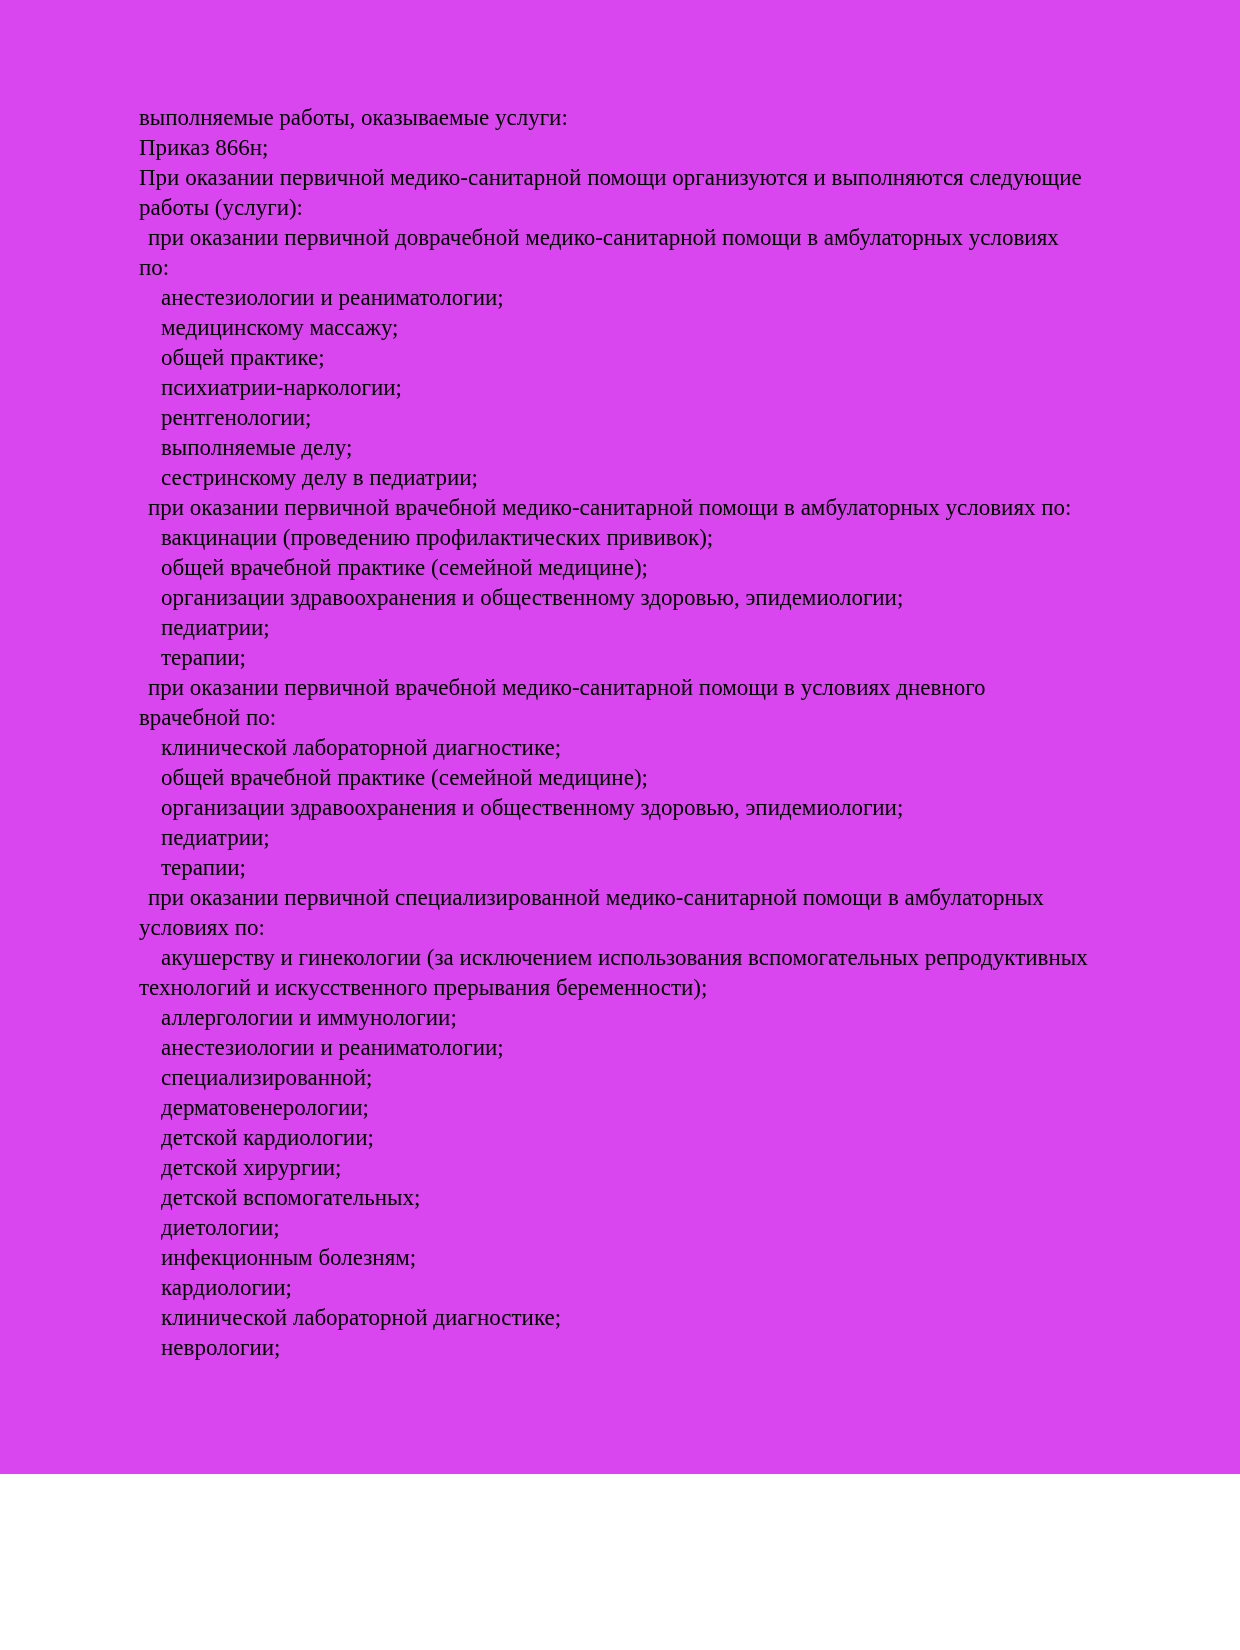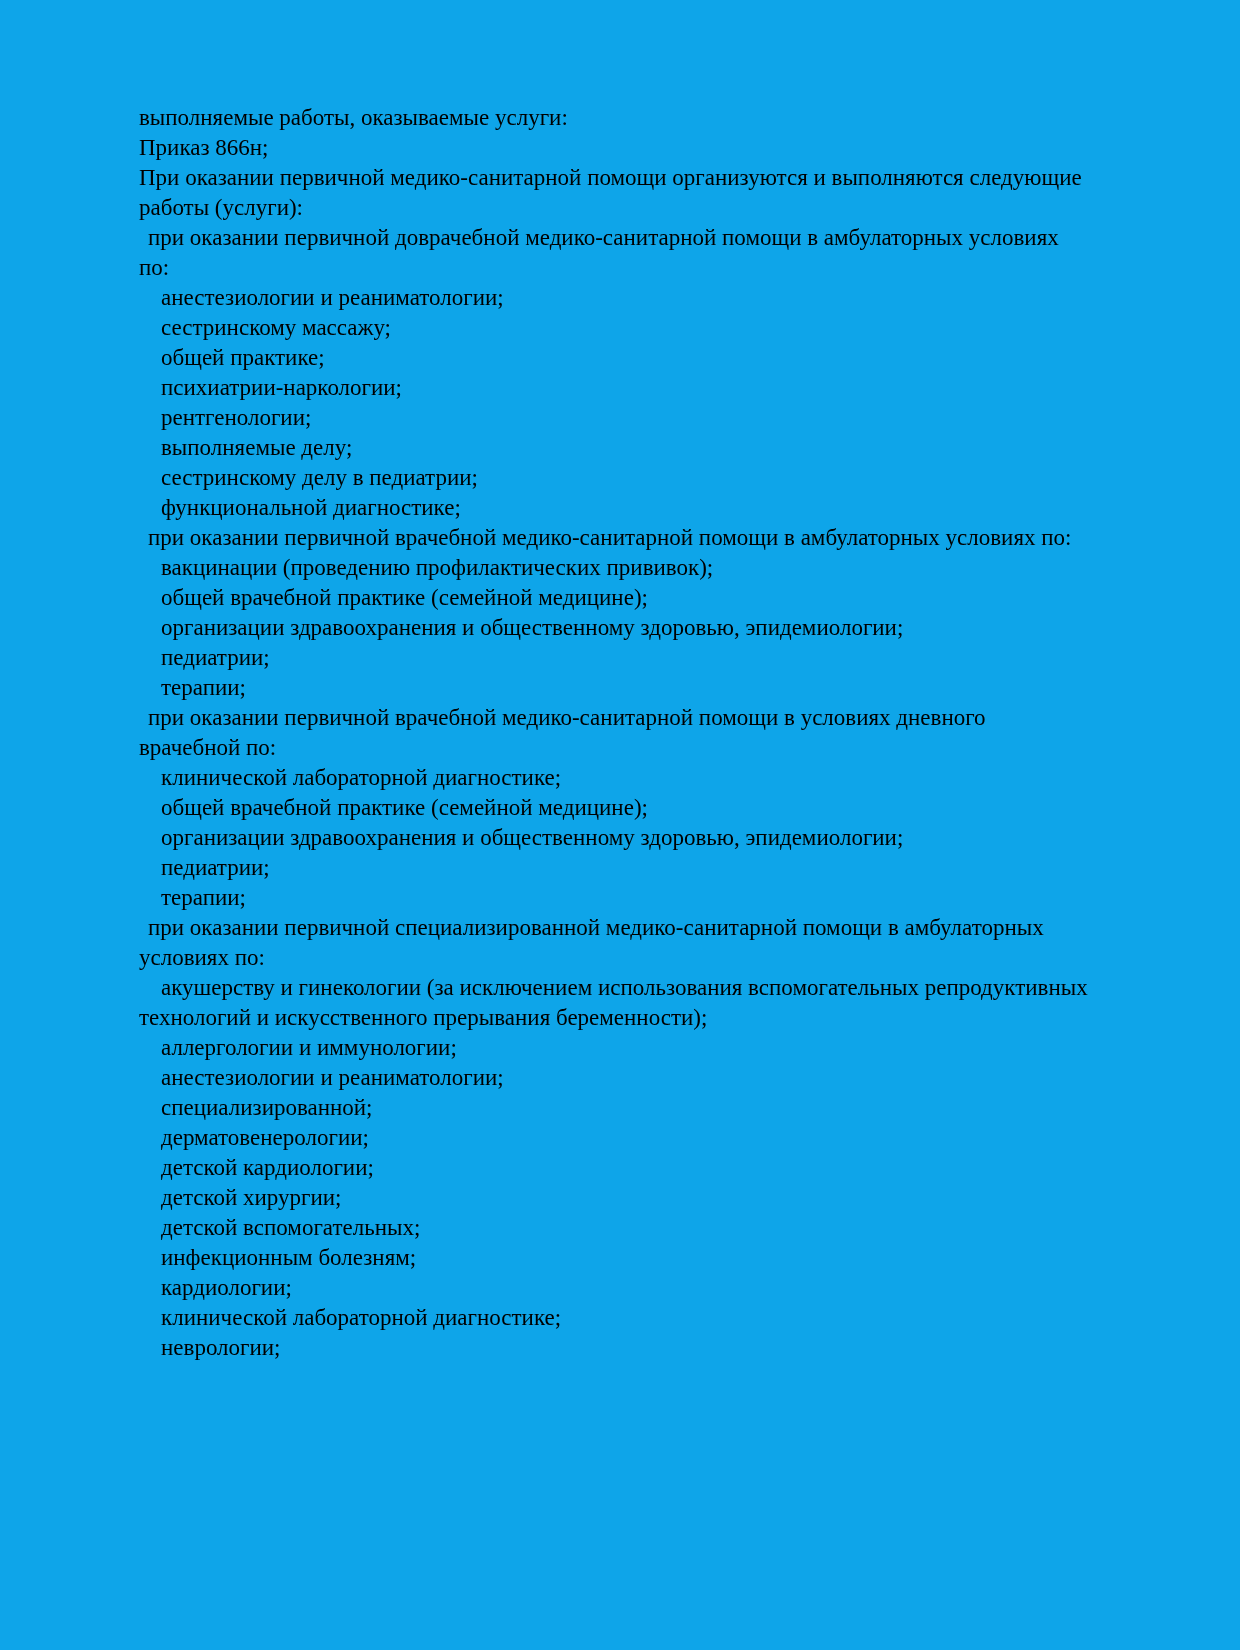--- a/index.html
+++ b/index.html
@@ -10,22 +10,22 @@
   body {
     width: 1240px;
     height: 1650px;
     position: relative;
     font-family: "Liberation Serif", "DejaVu Serif", serif;
   }
   .page {
     position: absolute;
     left: 0; top: 0;
     width: 1240px;
-    height: 1650px;
-    background: #0ea5e9;
+    height: 1474px;
+    background: #d946ef;
     overflow: hidden;
   }
   .text-block {
     position: absolute;
     left: 139px;
     top: 103px;
     width: 1040px;
     color: #000000;
     font-size: 23px;
     line-height: 30px;
@@ -42,27 +42,26 @@
 
 <div class="page">
   <div class="text-block" id="text-block" style="color: rgb(0, 0, 0);">
       <div class="line indent-0">выполняемые работы, оказываемые услуги:</div>
       <div class="line indent-0">Приказ 866н;</div>
       <div class="line indent-0">При оказании первичной медико-санитарной помощи организуются и выполняются следующие</div>
       <div class="line indent-0">работы (услуги):</div>
       <div class="line indent-1">при оказании первичной доврачебной медико-санитарной помощи в амбулаторных условиях</div>
       <div class="line indent-0">по:</div>
       <div class="line indent-2">анестезиологии и реаниматологии;</div>
-      <div class="line indent-2">сестринскому массажу;</div>
+      <div class="line indent-2">медицинскому массажу;</div>
       <div class="line indent-2">общей практике;</div>
       <div class="line indent-2">психиатрии-наркологии;</div>
       <div class="line indent-2">рентгенологии;</div>
       <div class="line indent-2">выполняемые делу;</div>
       <div class="line indent-2">сестринскому делу в педиатрии;</div>
-      <div class="line indent-2">функциональной диагностике;</div>
       <div class="line indent-1">при оказании первичной врачебной медико-санитарной помощи в амбулаторных условиях по:</div>
       <div class="line indent-2">вакцинации (проведению профилактических прививок);</div>
       <div class="line indent-2">общей врачебной практике (семейной медицине);</div>
       <div class="line indent-2">организации здравоохранения и общественному здоровью, эпидемиологии;</div>
       <div class="line indent-2">педиатрии;</div>
       <div class="line indent-2">терапии;</div>
       <div class="line indent-1">при оказании первичной врачебной медико-санитарной помощи в условиях дневного</div>
       <div class="line indent-0">врачебной по:</div>
       <div class="line indent-2">клинической лабораторной диагностике;</div>
       <div class="line indent-2">общей врачебной практике (семейной медицине);</div>
@@ -73,18 +72,19 @@
       <div class="line indent-0">условиях по:</div>
       <div class="line indent-2">акушерству и гинекологии (за исключением использования вспомогательных репродуктивных</div>
       <div class="line indent-0">технологий и искусственного прерывания беременности);</div>
       <div class="line indent-2">аллергологии и иммунологии;</div>
       <div class="line indent-2">анестезиологии и реаниматологии;</div>
       <div class="line indent-2">специализированной;</div>
       <div class="line indent-2">дерматовенерологии;</div>
       <div class="line indent-2">детской кардиологии;</div>
       <div class="line indent-2">детской хирургии;</div>
       <div class="line indent-2">детской вспомогательных;</div>
+      <div class="line indent-2">диетологии;</div>
       <div class="line indent-2">инфекционным болезням;</div>
       <div class="line indent-2">кардиологии;</div>
       <div class="line indent-2">клинической лабораторной диагностике;</div>
       <div class="line indent-2">неврологии;</div>
     </div>
 </div>
 
 </body></html>

